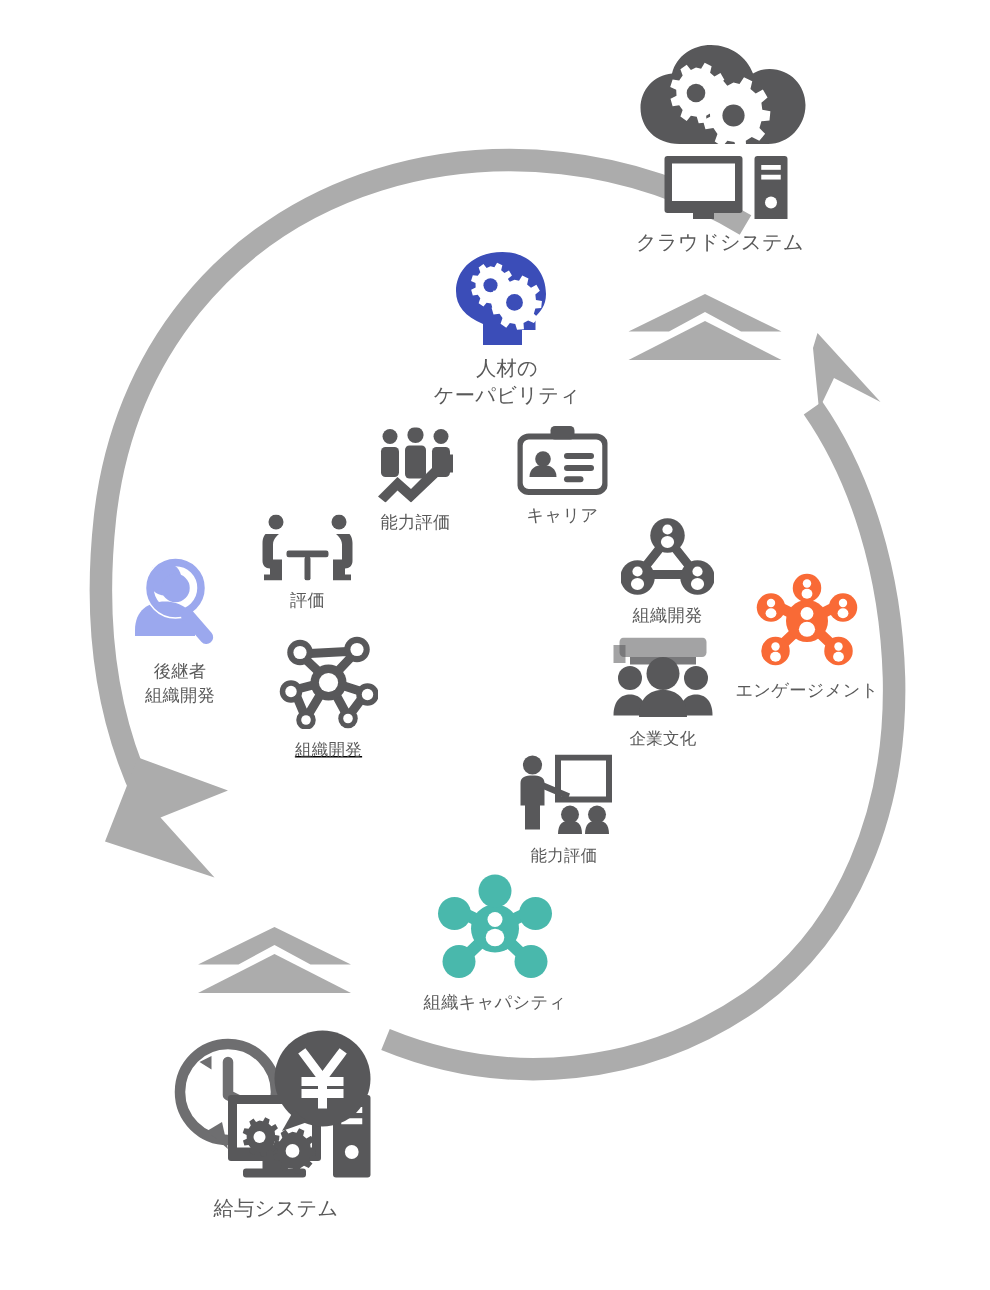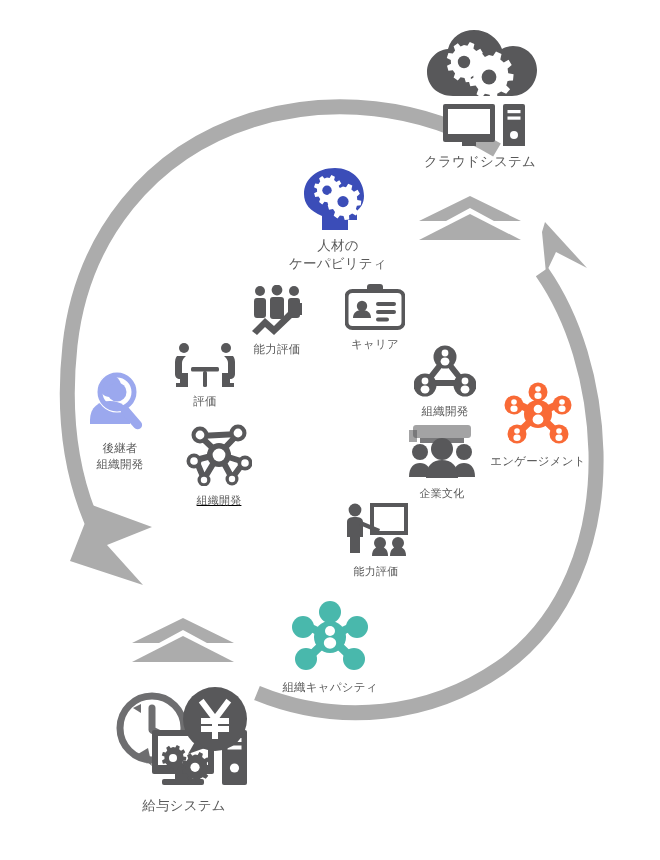--- a/index.html
+++ b/index.html
@@ -339,21 +339,21 @@
           <circle cx="36" cy="40" r="6"></circle>
           <path d="M28,53 C28,46 31.5,44 36,44 C40.5,44 44,46 44,53 Z"></path>
           <circle cx="54" cy="40" r="6"></circle>
           <path d="M46,53 C46,46 49.5,44 54,44 C58.5,44 62,46 62,53 Z"></path>
         </g>
       </svg>
     </span>
     <span class="caption">能力評価</span>
   </div>
 
-  <div class="node small" style="left:272px; top:599px; width:116px;align-items:center;">
+  <div class="node small" style="left:272px; top:581px; width:116px;align-items:center;">
     <span class="glyph">
       <svg width="78" height="74" viewBox="0 0 78 74">
         <g stroke="#49B8AC" stroke-width="8" fill="none">
           <path d="M39,38 L39,14 M39,38 L14,26 M39,38 L64,26 M39,38 L16,60 M39,38 L62,60"></path>
         </g>
         <g fill="#49B8AC">
           <circle cx="39" cy="38" r="16"></circle>
           <circle cx="39" cy="13" r="11"></circle>
           <circle cx="12" cy="28" r="11"></circle>
           <circle cx="66" cy="28" r="11"></circle>

